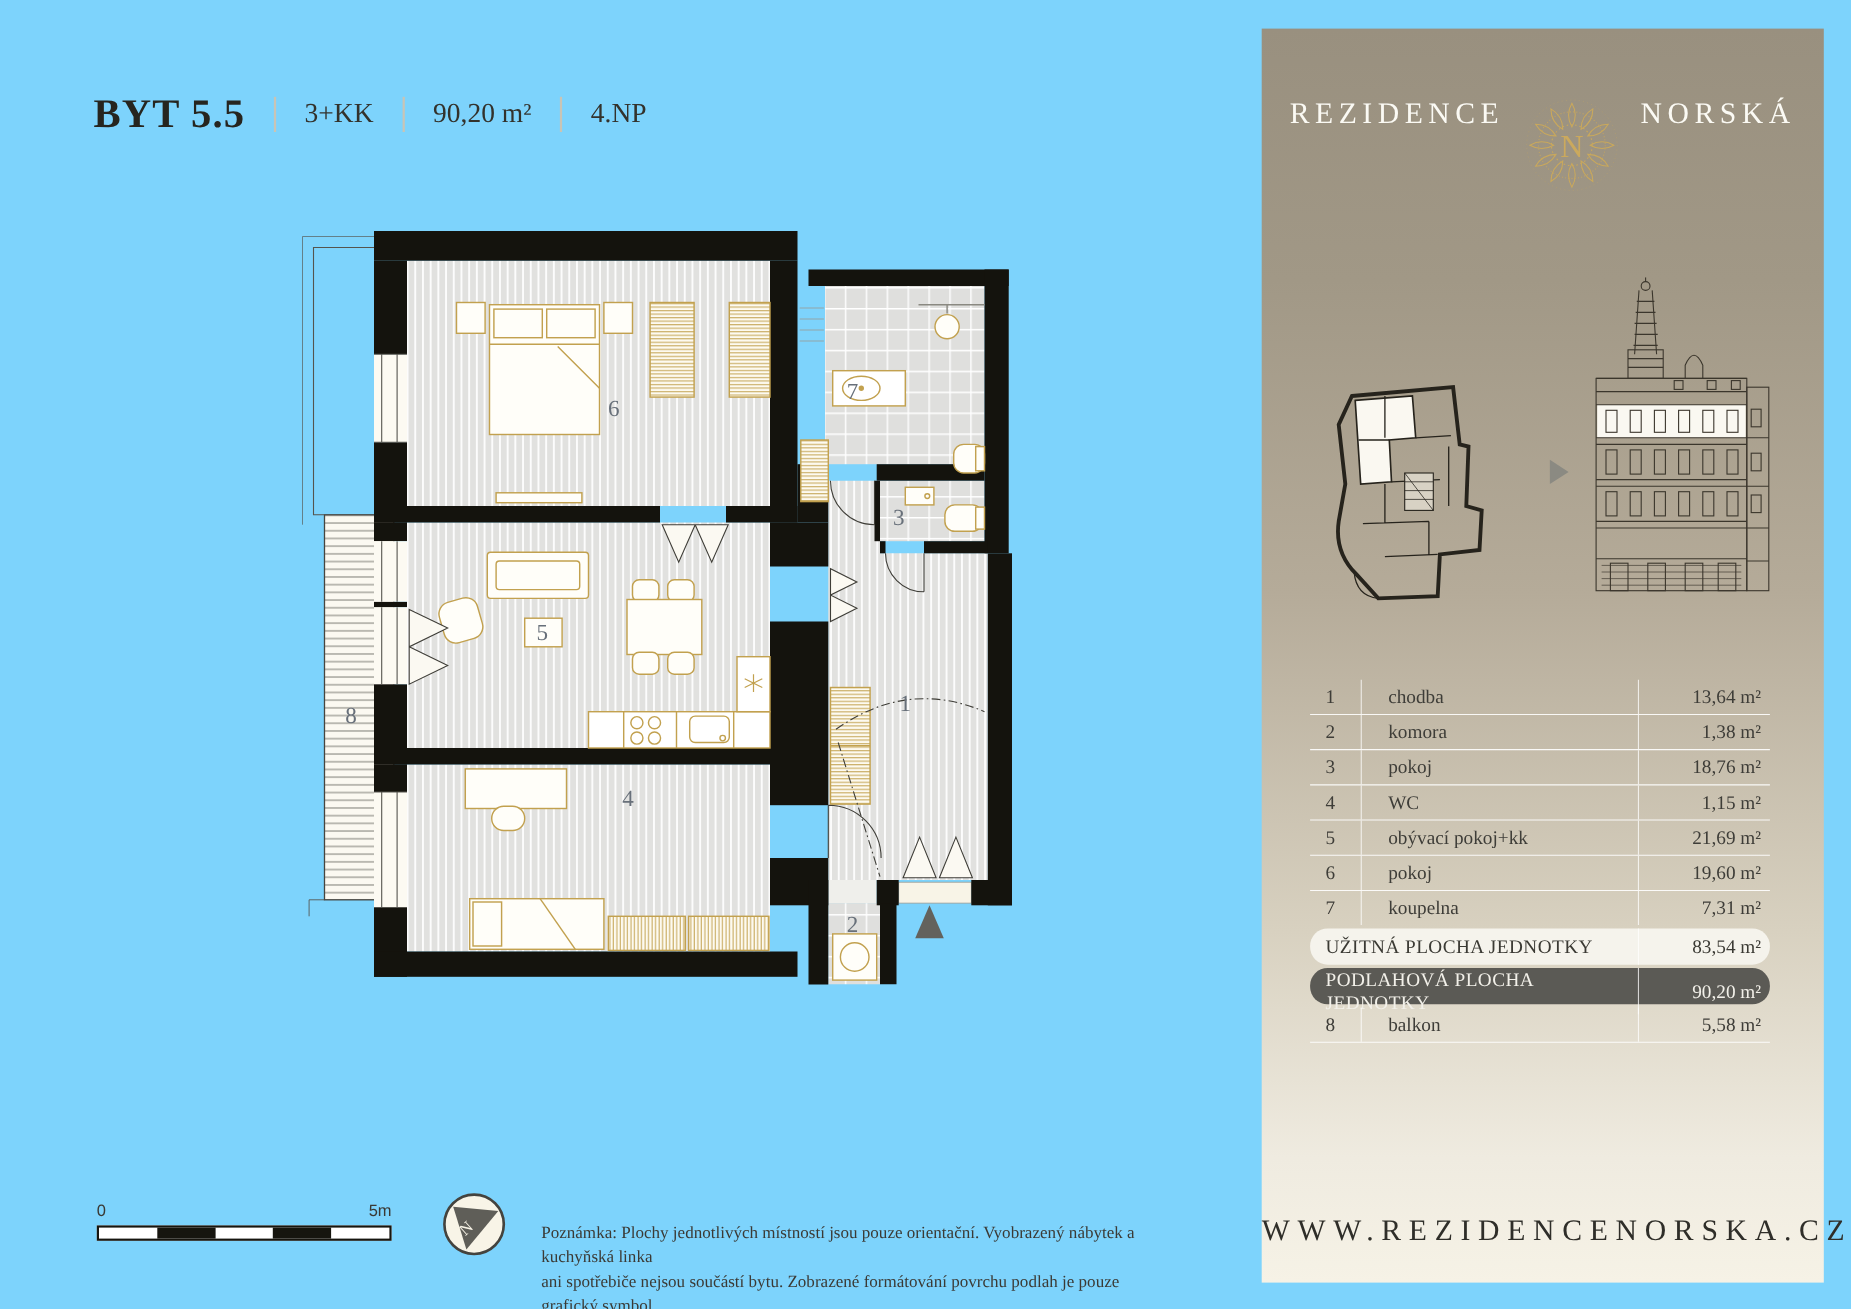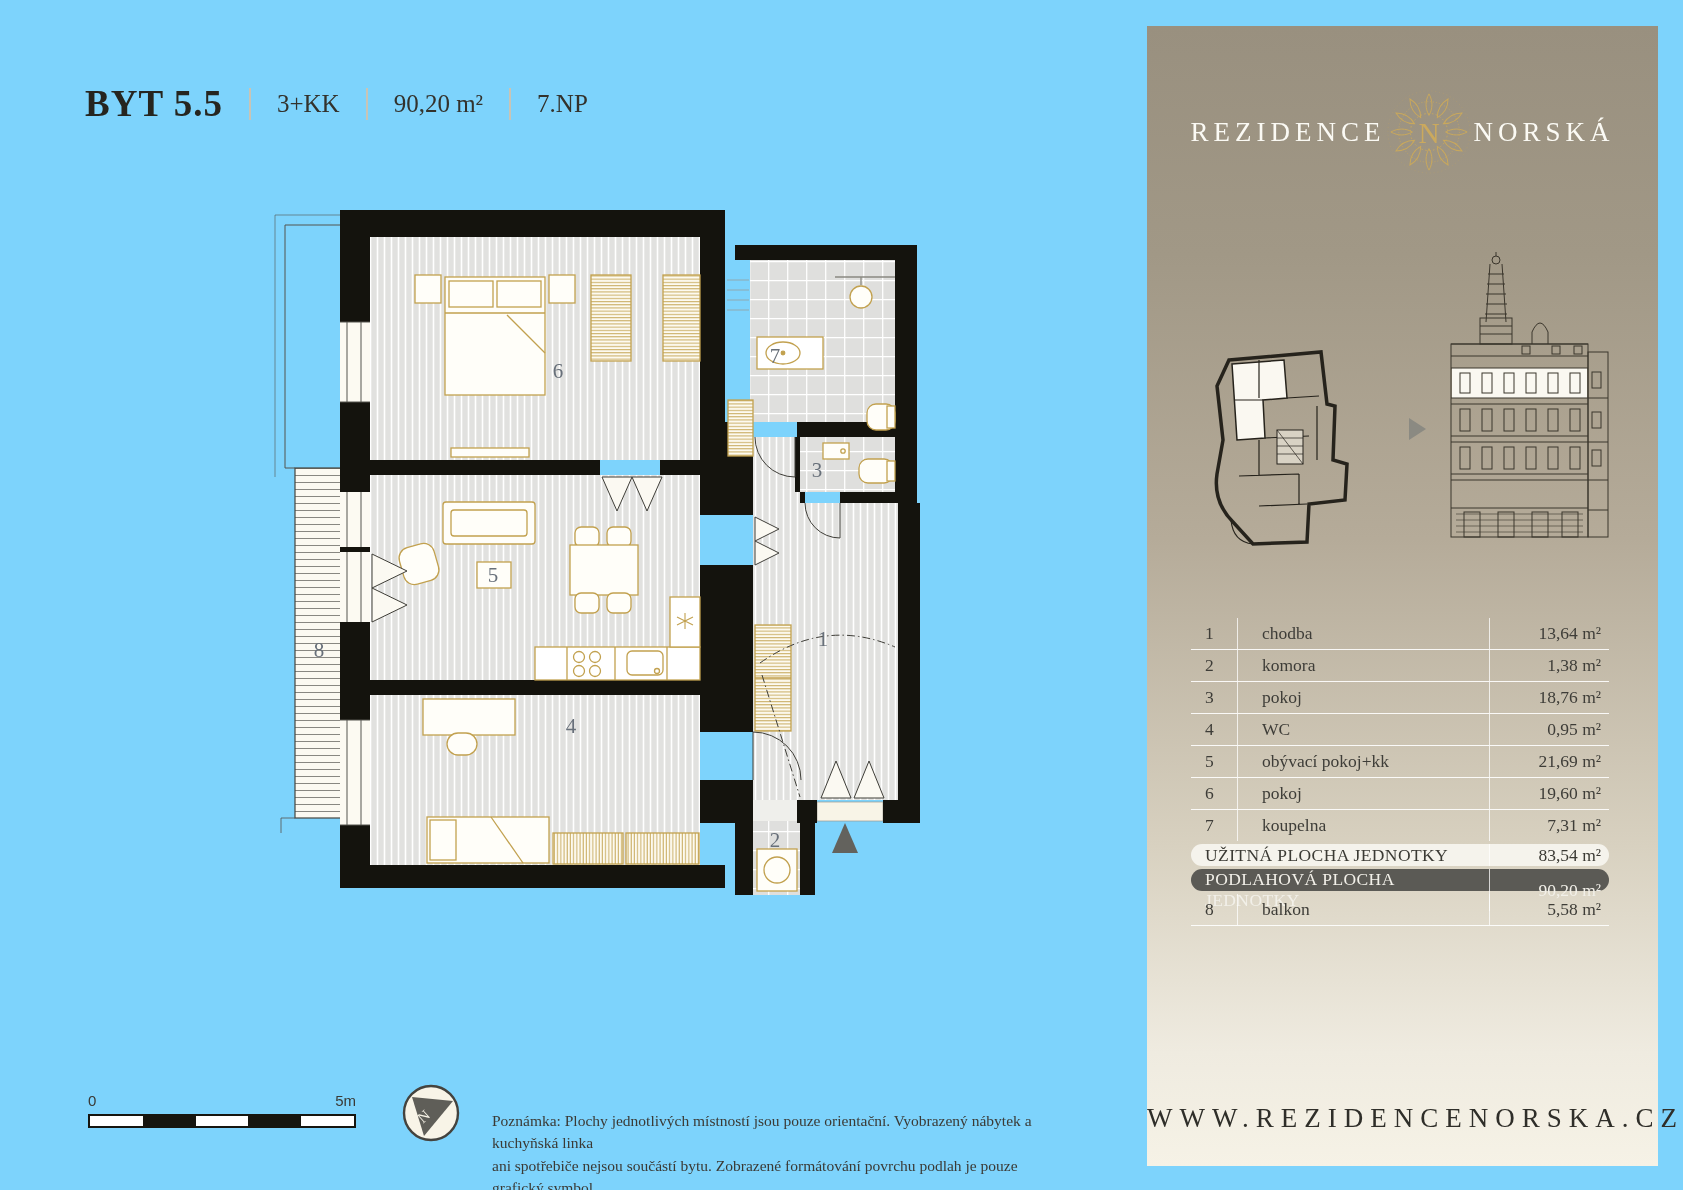--- a/index.html
+++ b/index.html
@@ -16,55 +16,55 @@
   .scalebar{position:absolute;left:88px;top:1092px;width:268px;font-family:"Liberation Sans",sans-serif;}
   .scalebar .lbls{display:flex;justify-content:space-between;font-size:15px;color:#3A3934;margin-bottom:5px;}
   .scalebar .bar{display:flex;height:10px;border:2px solid #16150F;background:#fff;}
   .scalebar .bar i{flex:1;}
   .scalebar .bar i:nth-child(2),.scalebar .bar i:nth-child(4){background:#16150F;}
   .compass{position:absolute;left:400px;top:1082px;}
   .note{position:absolute;left:492px;top:1097px;width:575px;font-size:15.5px;line-height:1.45;color:#3B3A35;margin-top:13px;}
   
   .sidebar{position:absolute;left:1147px;top:26px;width:511px;height:1140px;
     background:linear-gradient(180deg,#99907F 0%,#A19886 20%,#B5AB99 45%,#D8D1C0 72%,#EFEBE0 90%,#F6F2E6 100%);}
-  .logo-row{position:absolute;left:0;top:62px;width:100%;display:flex;align-items:center;justify-content:center;}
+  .logo-row{position:absolute;left:0;top:62px;width:100%;display:flex;justify-content:center;gap:18px;}
   .logo-row .bt{font-size:27px;letter-spacing:5px;color:#FBFAF4;}
   .keyplan{position:absolute;left:52px;top:320px;}
   .facade{position:absolute;left:289px;top:226px;}
   .fac-arrow{position:absolute;left:262px;top:392px;width:0;height:0;
     border-left:17px solid #8B8A82;border-top:11px solid transparent;border-bottom:11px solid transparent;}
   .rtable{position:absolute;left:44px;top:592px;width:418px;font-size:17.5px;color:#3E3D38;}
   .trow{display:grid;grid-template-columns:46px 1fr 120px;align-items:center;height:31px;}
   .trow.sep{border-bottom:1px solid rgba(255,255,255,.9);}
   .tnum{padding-left:14px;}
   .tlab{padding-left:24px;border-left:1px solid rgba(255,255,255,.75);height:100%;display:flex;align-items:center;}
   .tval{text-align:center;padding-right:8px;border-left:1px solid rgba(255,255,255,.75);height:100%;
         display:flex;align-items:center;justify-content:flex-end;}
-  .sumrow{display:grid;grid-template-columns:1fr 120px;align-items:center;height:22px;margin:3px 0;border-radius:16px;}
+  .sumrow{display:grid;grid-template-columns:1fr 120px;align-items:center;height:33px;margin:3px 0;border-radius:16px;}
   .sumrow .slab{padding-left:14px;letter-spacing:.4px;}
   .sum-light{background:#F5F3EC;color:#3B3A34;}
   .sum-dark{background:#5B5A55;color:#F2F0E9;}
   .celrow{display:grid;grid-template-columns:1fr 120px;align-items:center;height:31px;}
   .celrow .slab{padding-left:14px;}
   .website{position:absolute;left:0;bottom:32px;width:100%;text-align:center;
            font-size:27px;letter-spacing:7px;color:#2F2E29;}
 </style>
 </head>
 <body>
 
 <div class="page">
 
   <header class="hdr">
     <span class="unit">BYT 5.5</span>
     <span class="vsep"></span>
     <span class="meta">3+KK</span>
     <span class="vsep"></span>
     <span class="meta">90,20 m²</span>
     <span class="vsep"></span>
-    <span class="meta">7.NP</span>
+    <span class="meta">4.NP</span>
   </header>
 
   <svg class="plan" width="700" height="710" viewBox="0 0 700 710">
     <defs>
       <pattern id="fl" width="7" height="7" patternUnits="userSpaceOnUse">
         <rect width="7" height="7" fill="#E1E1DF"></rect>
           <path d="M3.5 0 V7" stroke="#FFFFFF" stroke-width="1.6"></path>
       </pattern>
       <pattern id="tl" width="19" height="19" patternUnits="userSpaceOnUse">
         <rect width="19" height="19" fill="#DFDFDD"></rect>
@@ -363,21 +363,21 @@
         <span class="tval">1,38 m²</span>
       </div>
       <div class="trow sep">
         <span class="tnum">3</span>
         <span class="tlab">pokoj</span>
         <span class="tval">18,76 m²</span>
       </div>
       <div class="trow sep">
         <span class="tnum">4</span>
         <span class="tlab">WC</span>
-        <span class="tval">0,95 m²</span>
+        <span class="tval">1,15 m²</span>
       </div>
       <div class="trow sep">
         <span class="tnum">5</span>
         <span class="tlab">obývací pokoj+kk</span>
         <span class="tval">21,69 m²</span>
       </div>
       <div class="trow sep">
         <span class="tnum">6</span>
         <span class="tlab">pokoj</span>
         <span class="tval">19,60 m²</span>

